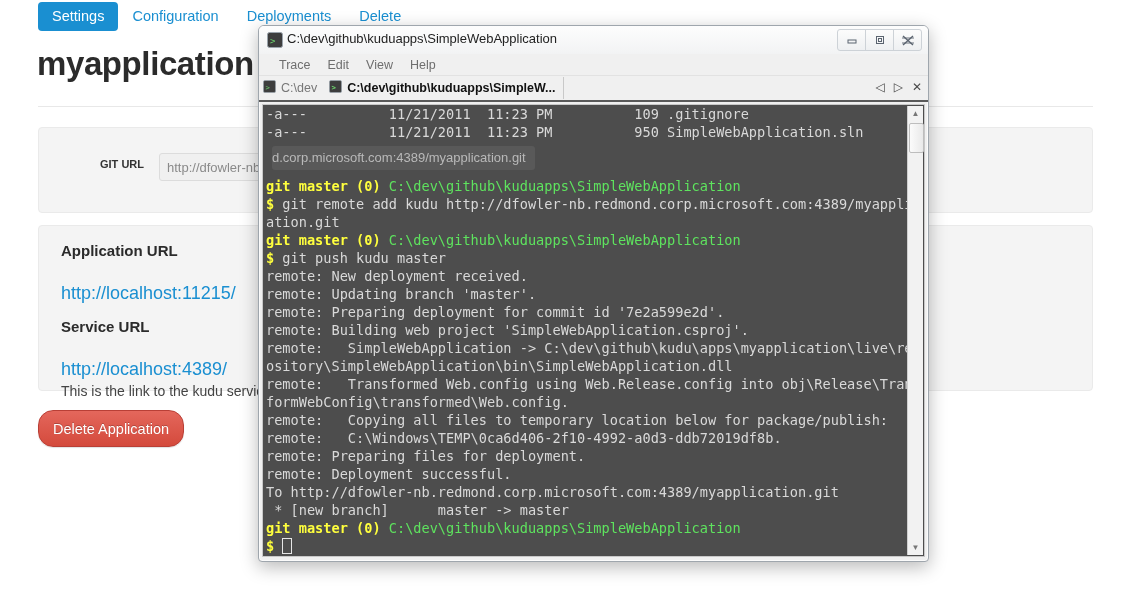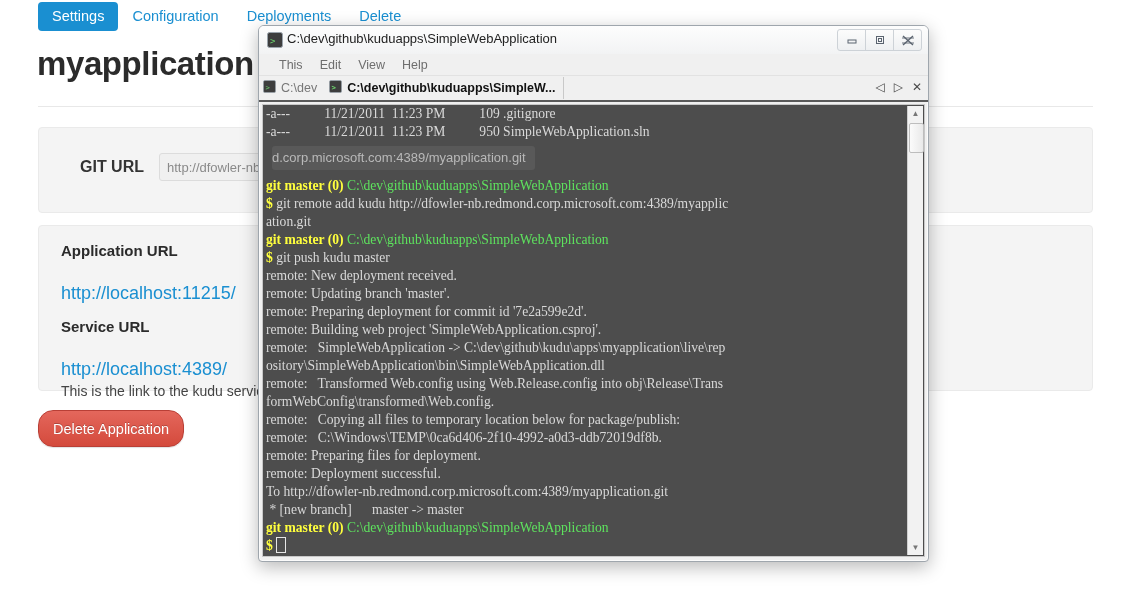--- a/index.html
+++ b/index.html
@@ -33,21 +33,21 @@
     position:absolute; left:38px; width:1055px;
     background:#f4f4f4; border:1px solid #eaeaea; border-radius:4px;
     box-sizing:border-box;
   }
   .panel-git { top:127px; height:86px; }
   .panel-urls { top:225px; height:166px; }
 
   .git-row { position:absolute; left:0; top:25px; width:100%; }
   .git-label {
     position:absolute; left:20px; top:5px; width:85px; text-align:right;
-    font-size:16px; font-weight:bold; color:#333;
+    font-size:11px; font-weight:bold; color:#333;
   }
   .git-input {
     position:absolute; left:120px; top:0px; width:405px; height:28px;
     box-sizing:border-box;
     background:#f0f0f0; border:1px solid #dcdcdc; border-radius:3px;
     font-family:"Liberation Sans", sans-serif;
     font-size:13px; color:#8a8a8a; padding:4px 7px;
     outline:none;
   }
 
@@ -125,21 +125,21 @@
     background:#4d4d4d; overflow:hidden;
     box-sizing:border-box;
     border:1px solid #c8c8c8;
   }
   .term-inner {
     position:absolute; left:3px; top:0px; right:18px; top:0;
     font-family:"DejaVu Sans Mono","Liberation Mono",monospace;
     font-size:13.6px; line-height:18px; color:#d9d9d9;
     white-space:pre;
   }
-  .term-inner .l { display:block; height:18px;font-family:Liberation Serif, serif; }
+  .term-inner .l { display:block; height:18px; }
   .c-yellow { color:#ffff3d; font-weight:bold; }
   .c-green  { color:#5ee35e; }
   .c-white  { color:#d9d9d9; }
   .cursor {
     display:inline-block; width:8px; height:14px;
     border:1px solid #e6e6e6; vertical-align:-3px; background:transparent;
   }
 
   .vscroll {
     position:absolute; right:1px; top:1px; bottom:1px; width:15px;
@@ -235,21 +235,21 @@
         <div class="wbtn">
           <svg width="14" height="11" viewBox="0 0 14 11">
             <path d="M2 1 L12 10 M12 1 L2 10" stroke="#5b6470" stroke-width="1.4" fill="none"></path>
             <path d="M1 3 L13 3 M1 8 L13 8" stroke="#5b6470" stroke-width="0.9" fill="none"></path>
           </svg>
         </div>
       </div>
     </div>
 
     <div class="menubar" id="menubar">
-        <span class="menu-item">This</span>
+        <span class="menu-item">Trace</span>
         <span class="menu-item">Edit</span>
         <span class="menu-item">View</span>
         <span class="menu-item">Help</span>
       </div>
 
     <div class="tabbar">
       <div id="ctabs" style="display:flex;align-items:center;">
           <div class="ctab">
             <span class="ci"><svg width="13" height="13" viewBox="0 0 16 16">
                 <rect x="0.5" y="0.5" width="15" height="15" rx="2" fill="#3d3d3d" stroke="#9aa3ab"></rect>

